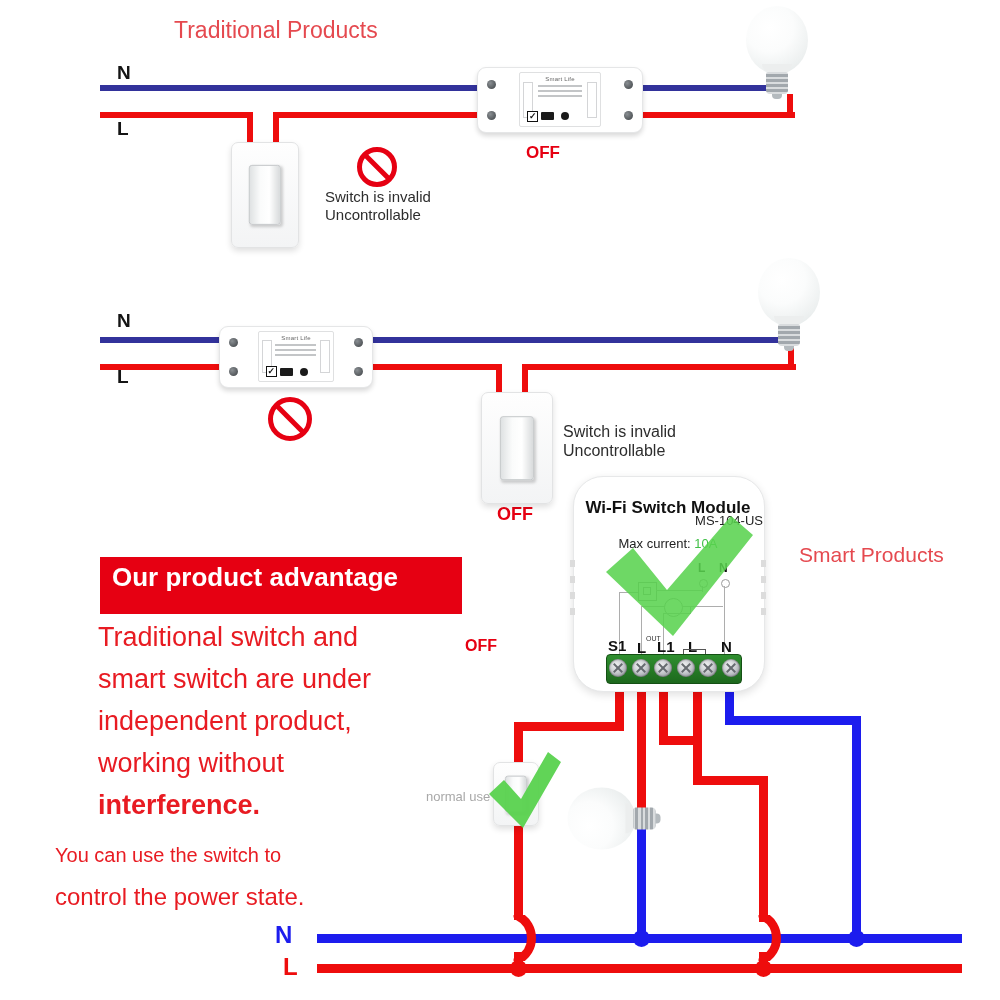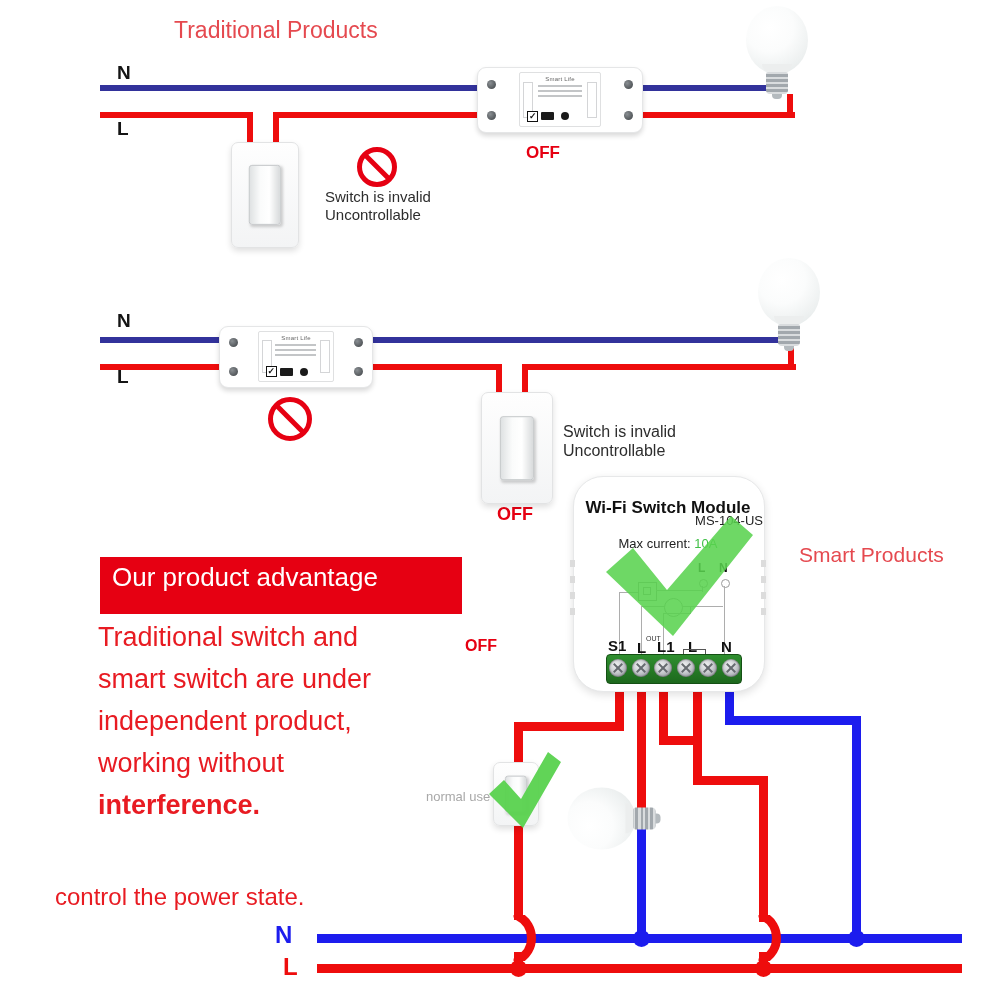--- a/index.html
+++ b/index.html
@@ -55,21 +55,21 @@
   .tblock{position:absolute;left:606px;top:654px;width:134px;height:28px;border-radius:4px;
     background:linear-gradient(180deg,#2f8f2f,#1d681d);border:1px solid #145014;z-index:6;}
   .screwT{position:absolute;width:18px;height:18px;border-radius:50%;z-index:7;
     background:radial-gradient(circle at 40% 35%,#f2f3f4 0%,#c9ccd0 45%,#7d8288 100%);
     box-shadow:inset 0 0 2px #333;}
   .screwT::before,.screwT::after{content:"";position:absolute;left:50%;top:50%;width:12px;height:2px;background:#666b70;}
   .screwT::before{transform:translate(-50%,-50%) rotate(45deg);}
   .screwT::after{transform:translate(-50%,-50%) rotate(-45deg);}
   .tlabel{position:absolute;font-weight:bold;font-size:15px;color:#111;z-index:6;}
   .banner{position:absolute;left:100px;top:557px;width:350px;height:57px;background:var(--banner-red);
-    color:#fff;font-weight:normal;font-size:26px;line-height:41px;padding-left:12px;}
+    color:#fff;font-weight:bold;font-size:26px;line-height:41px;padding-left:12px;}
   svg.overlay{position:absolute;z-index:8;}
   .z2{z-index:2}.z3{z-index:3}.z6{z-index:6}.z7{z-index:7}.z9{z-index:9}
 </style>
 </head>
 <body>
 
 <div id="canvas">
 
   <div class="t" style="left:156px;top:17px;font-size:23px;color:var(--title-red);margin-left:18px;">Traditional Products</div>
 
@@ -165,20 +165,21 @@
 
   <div class="t" style="left:563px;top:423px;font-size:16px;color:var(--text-dark);">Switch is invalid</div>
   <div class="t" style="left:563px;top:442px;font-size:16px;color:var(--text-dark);">Uncontrollable</div>
 
   <div class="banner">Our product advantage</div>
   <div class="t" style="left:98px;top:622px;font-size:27px;color:var(--text-red);">Traditional switch and</div>
   <div class="t" style="left:98px;top:664px;font-size:27px;color:var(--text-red);">smart switch are under</div>
   <div class="t" style="left:98px;top:706px;font-size:27px;color:var(--text-red);">independent product,</div>
   <div class="t" style="left:98px;top:748px;font-size:27px;color:var(--text-red);">working without</div>
   <div class="t" style="left:98px;top:790px;font-size:27px;color:var(--text-red);font-weight:bold;">interference.</div>
+  <div class="t" style="left:55px;top:844px;font-size:20px;color:var(--text-red);">You can use the switch to</div>
   <div class="t" style="left:55px;top:883px;font-size:24px;color:var(--text-red);">control the power state.</div>
 
   <div class="t" style="left:799px;top:543px;font-size:21px;color:var(--title-red);">Smart Products</div>
 
   <div class="wire red z2" style="left:615px;top:676px;width:9px;height:48px;"></div>
   <div class="wire red z2" style="left:514px;top:722px;width:110px;height:9px;"></div>
   <div class="wire red z2" style="left:514px;top:722px;width:9px;height:46px;"></div>
   <div class="wire red z2" style="left:514px;top:818px;width:9px;height:102px;"></div>
   <div class="wire red z2" style="left:514px;top:952px;width:9px;height:16px;"></div>
 

